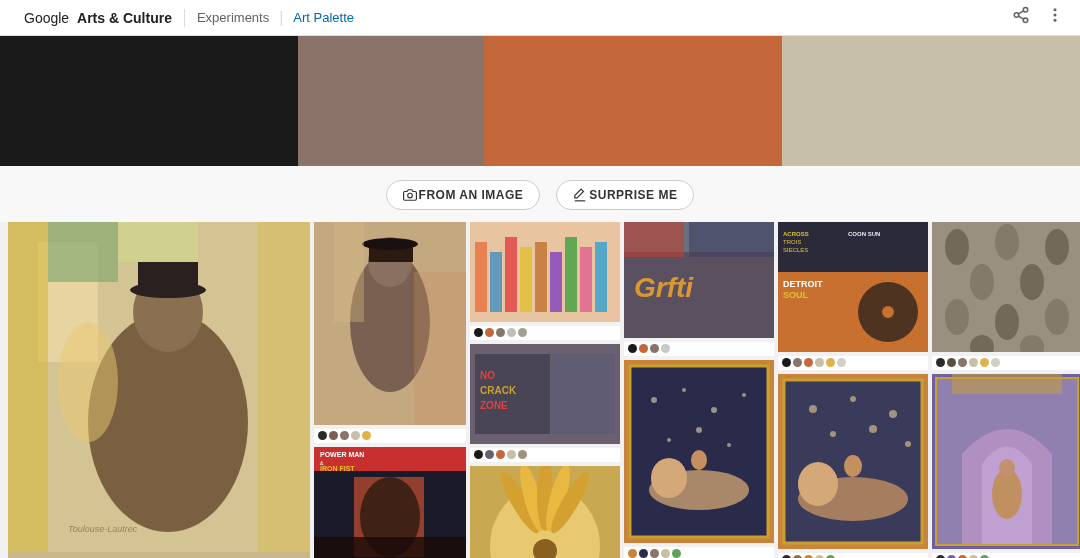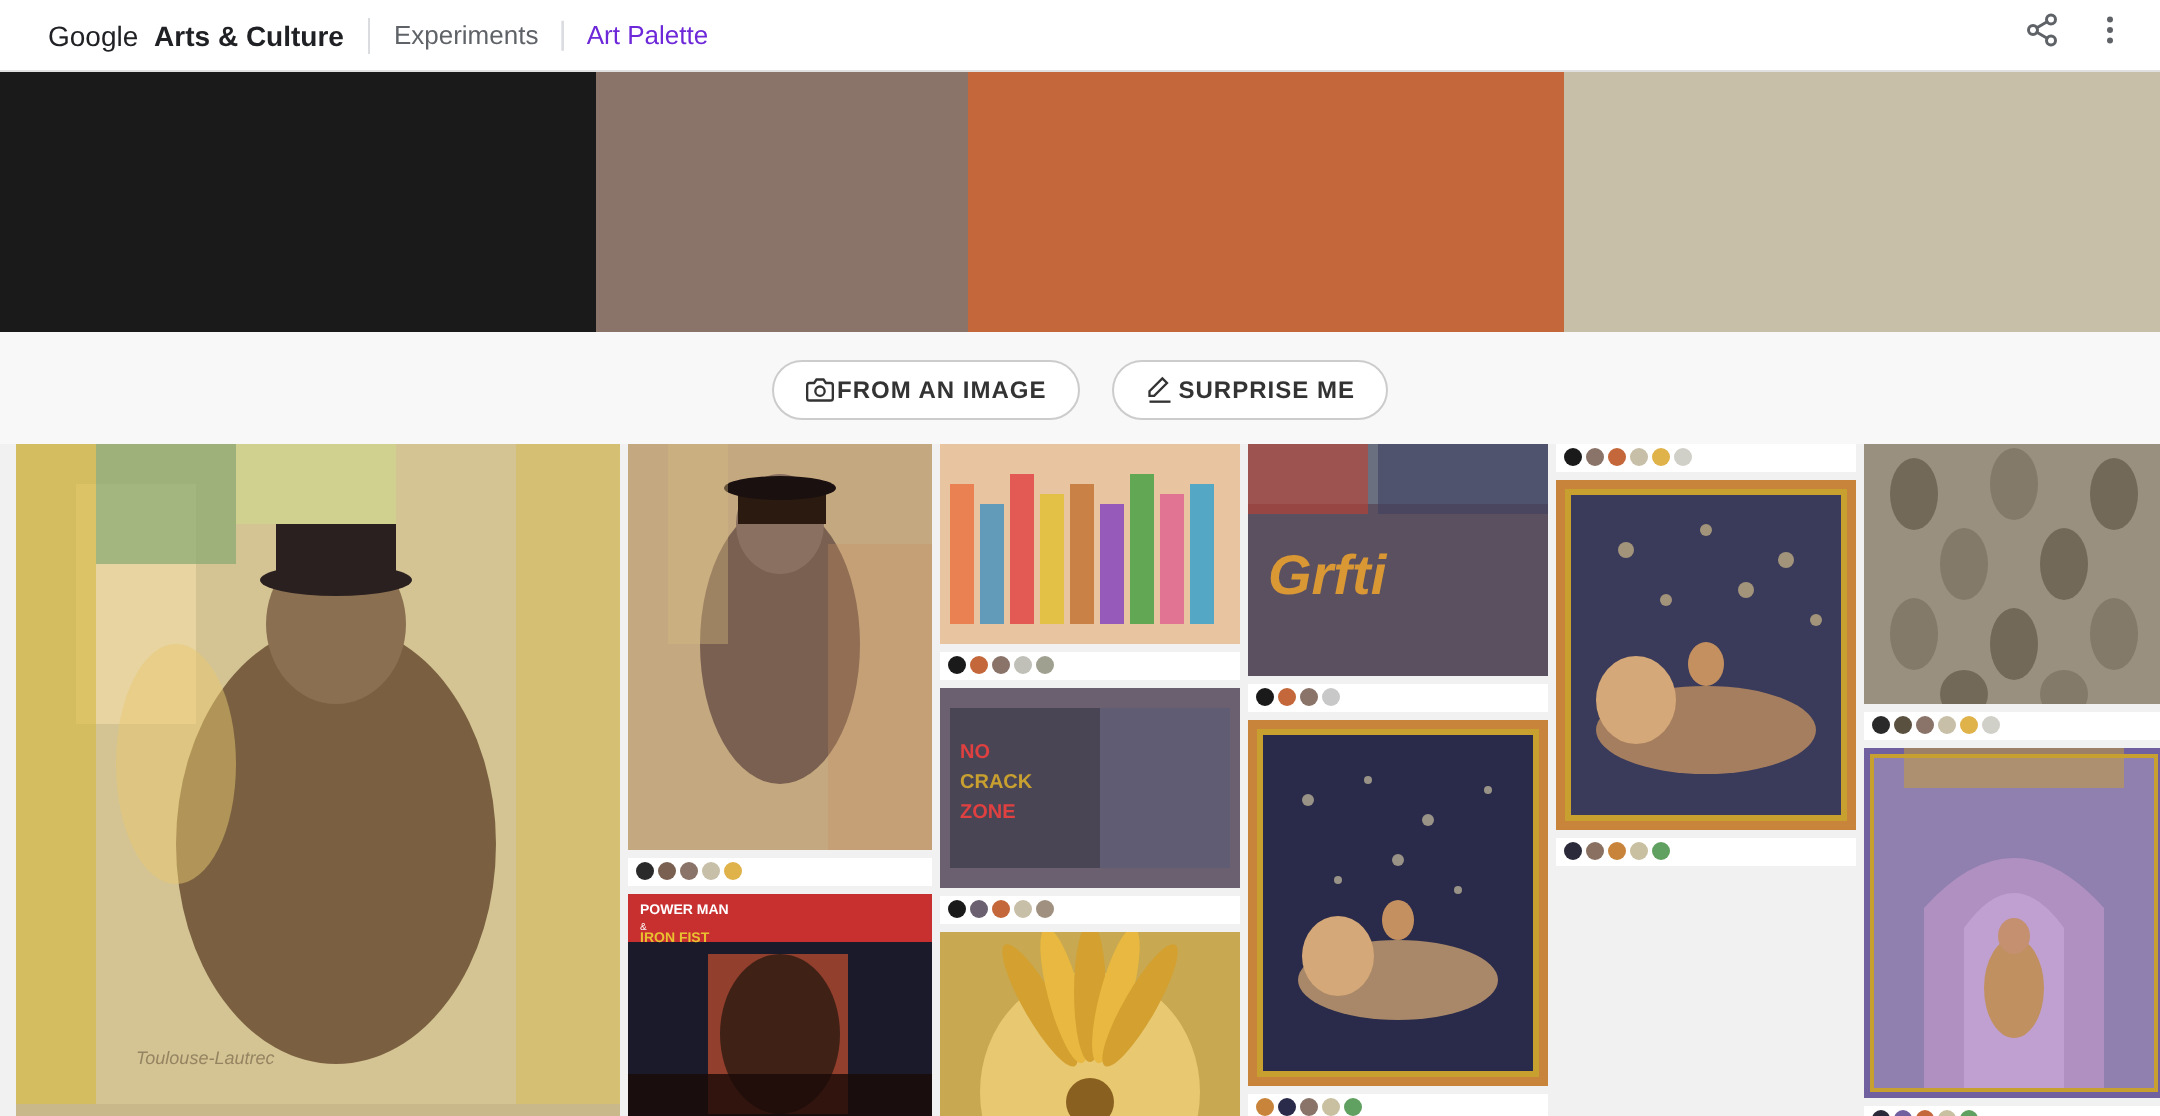--- a/index.html
+++ b/index.html
@@ -20,21 +20,21 @@
       font-size: 14px;
       font-weight: 500;
       color: #202124;
       margin-left: 12px;
     }
     .logo-google { color: #202124; font-size: 14px; }
     .logo-arts { font-size: 14px; font-weight: 600; color: #202124; }
     .header-divider { width: 1px; height: 18px; background: #dadce0; margin: 0 12px; }
     .header-nav { font-size: 13px; color: #5f6368; margin-right: 10px; cursor: pointer; }
     .header-nav-sep { color: #dadce0; margin-right: 10px; }
-    .header-nav-active { font-size: 13px; color: #6d28d9; font-weight: 500; }
+    .header-nav-active { font-size: 13px; color: #0369a1; font-weight: 500; }
     .header-actions { margin-left: auto; display: flex; gap: 8px; align-items: center; }
     .header-icon-btn { background: none; border: none; cursor: pointer; color: #5f6368; font-size: 18px; padding: 4px; }
 
     
     .palette-bar {
       display: flex;
       height: 130px;
     }
     .palette-swatch { flex: 1; position: relative; }
     .swatch-label {
@@ -370,20 +370,35 @@
         <div class="dot" style="background:#c8843a;"></div>
         <div class="dot" style="background:#2a2a4a;"></div>
         <div class="dot" style="background:#8a7368;"></div>
         <div class="dot" style="background:#c8c0a0;"></div>
         <div class="dot" style="background:#60a060;"></div>
       </div>
     </div>
 
     <div style="width:150px;flex-shrink:0;">
 
+      <div class="art-card" style="height:130px;background:#d08040;">
+        <svg viewBox="0 0 150 130" width="150" height="130" xmlns="http://www.w3.org/2000/svg">
+          <rect width="150" height="130" fill="#c87030"></rect>
+          <rect x="0" y="0" width="150" height="50" fill="#2a2a3a"></rect>
+          <text x="5" y="14" font-size="6" font-weight="bold" fill="#e0c030">ACROSS</text>
+          <text x="5" y="22" font-size="6" fill="#e0c030">TROIS</text>
+          <text x="5" y="30" font-size="6" fill="#e0c030">SIECLES</text>
+          <text x="70" y="14" font-size="6" font-weight="bold" fill="#e8e8e8">COON SUN</text>
+          <rect x="0" y="50" width="150" height="80" fill="#c87030"></rect>
+          <text x="5" y="65" font-size="9" font-weight="bold" fill="#fff">DETROIT</text>
+          <text x="5" y="76" font-size="9" font-weight="bold" fill="#e0c030">SOUL</text>
+          <ellipse cx="110" cy="90" rx="30" ry="30" fill="#1a1a1a" opacity="0.7"></ellipse>
+          <ellipse cx="110" cy="90" rx="6" ry="6" fill="#c87030"></ellipse>
+        </svg>
+      </div>
       <div class="dots-row">
         <div class="dot" style="background:#1a1a1a;"></div>
         <div class="dot" style="background:#8a7368;"></div>
         <div class="dot" style="background:#c4673a;"></div>
         <div class="dot" style="background:#c8bfa8;"></div>
         <div class="dot" style="background:#dfb24a;"></div>
         <div class="dot" style="background:#d0d0c8;"></div>
       </div>
 
       <div class="art-card" style="height:175px;margin-top:4px;background:#c0803a;">

